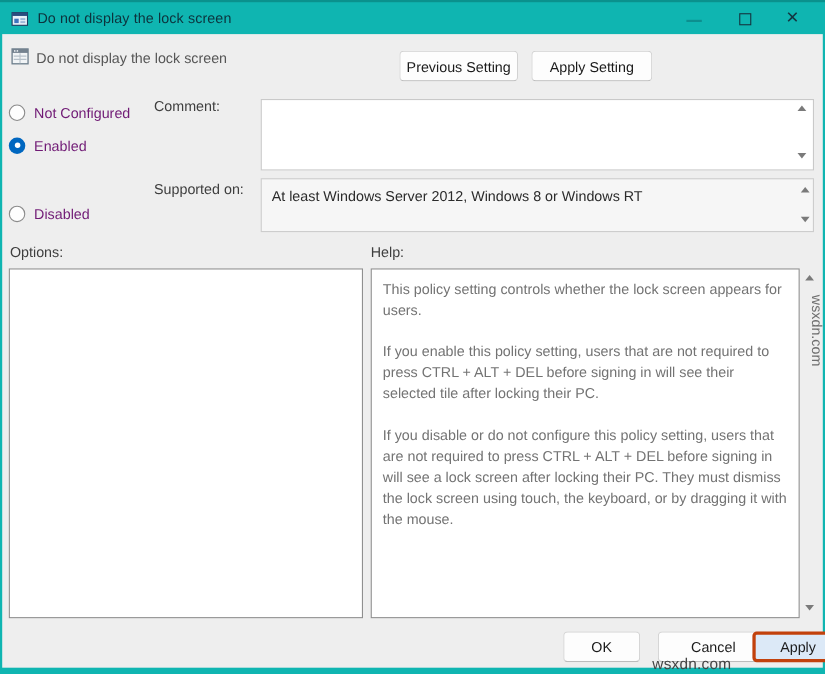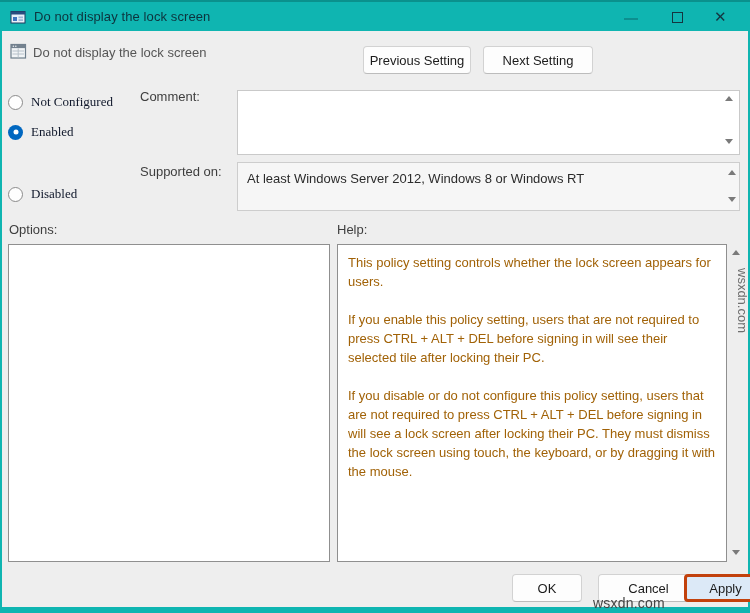--- a/index.html
+++ b/index.html
@@ -40,21 +40,21 @@
   .radio-row.r0 { top:92px; } .radio-row.r1 { top:122px;text-align:right; } .radio-row.r2 { top:152px;margin-top:32px; }
   .radio-circle {
     width:15px; height:15px; border-radius:50%;
     border:1px solid #8b8b8b; background:#fefefe; margin-right:8px; position:relative; flex:0 0 auto;
   }
   .radio-circle.checked { border:none; background:#0067c0; }
   .radio-circle.checked::after {
     content:""; position:absolute; left:50%; top:50%; width:5px; height:5px;
     border-radius:50%; background:#ffffff; transform:translate(-50%,-50%);
   }
-  .radio-label { font-size:13px; color:#0f172a;font-family:Liberation Serif, serif; }
+  .radio-label { font-size:13px; color:#701a75; }
   
   .field-label { position:absolute; font-size:13px; color:#3e3e3e; }
   .lbl-comment { left:140px; top:89px; }
   .lbl-supported { left:140px; top:164px; }
   .lbl-options { left:9px; top:222px; }
   .lbl-help { left:337px; top:222px; }
   
   .comment-box {
     position:absolute; left:237px; top:90px; width:503px; height:65px;
     background:#ffffff; border:1px solid #c9c9c9;
@@ -71,21 +71,21 @@
   
   .options-panel {
     position:absolute; left:8px; top:244px; width:322px; height:318px;
     background:#ffffff; border:1px solid #8f8f8f;
   }
   .help-panel {
     position:absolute; left:337px; top:244px; width:390px; height:318px;
     background:#ffffff; border:1px solid #8f8f8f;
     padding:8px 10px; overflow:hidden;
   }
-  .help-panel p { font-size:13px; line-height:19px; color:#a16207; margin-bottom:19px; }
+  .help-panel p { font-size:13px; line-height:19px; color:#737373; margin-bottom:19px; }
   
   .btn-ok { left:512px; top:574px; width:70px; }
   .btn-cancel { left:598px; top:574px; width:101px; }
   .btn-apply {
     left:684px; top:574px; width:83px;
     background:#dce9f7; border:3px solid #c2410c; border-radius:4px;
   }
   
   .wm-bottom {
     position:absolute; left:593px; top:595px; font-size:14px; color:#454545;
@@ -125,21 +125,21 @@
       <rect x="1" y="1.5" width="14.5" height="3.6" fill="#74828f"></rect>
       <circle cx="3.4" cy="3.3" r="0.8" fill="#e8edf1"></circle>
       <circle cx="5.8" cy="3.3" r="0.8" fill="#e8edf1"></circle>
       <line x1="2.5" y1="8" x2="14" y2="8" stroke="#b6c0c9" stroke-width="1"></line>
       <line x1="2.5" y1="11" x2="14" y2="11" stroke="#b6c0c9" stroke-width="1"></line>
       <line x1="8.2" y1="5.5" x2="8.2" y2="14.5" stroke="#b6c0c9" stroke-width="1"></line>
     </svg>
   </span>
   <span class="policy-title">Do not display the lock screen</span>
   <button class="btn btn-prev">Previous Setting</button>
-  <button class="btn btn-next">Next Setting</button>
+  <button class="btn btn-next">Apply Setting</button>
 
   <div class="radio-row r0">
     <span class="radio-circle"></span>
     <span class="radio-label">Not Configured</span>
   </div>
   <div class="radio-row r1">
     <span class="radio-circle checked"></span>
     <span class="radio-label">Enabled</span>
   </div>
   <div class="radio-row r2">

